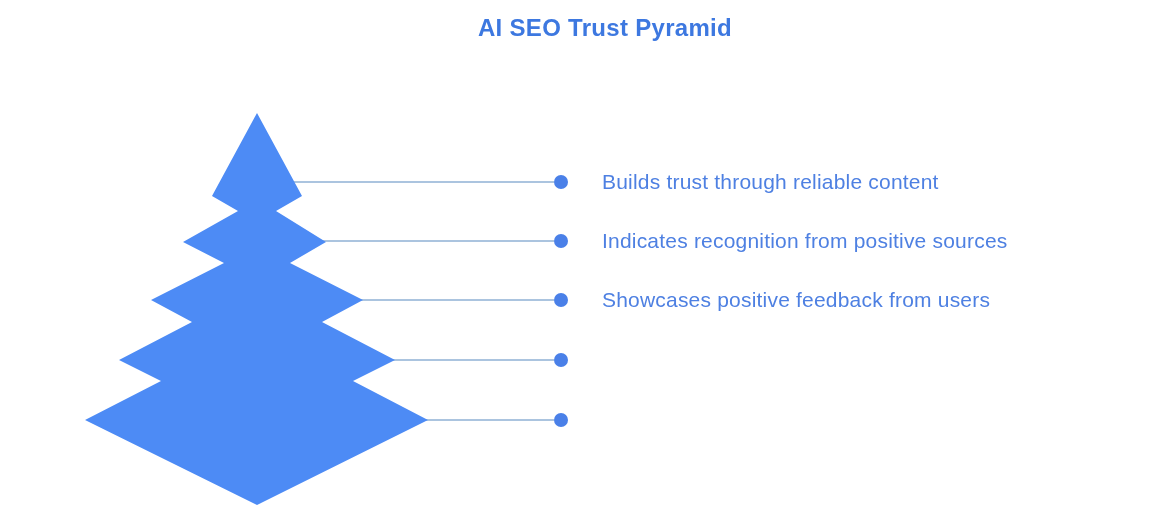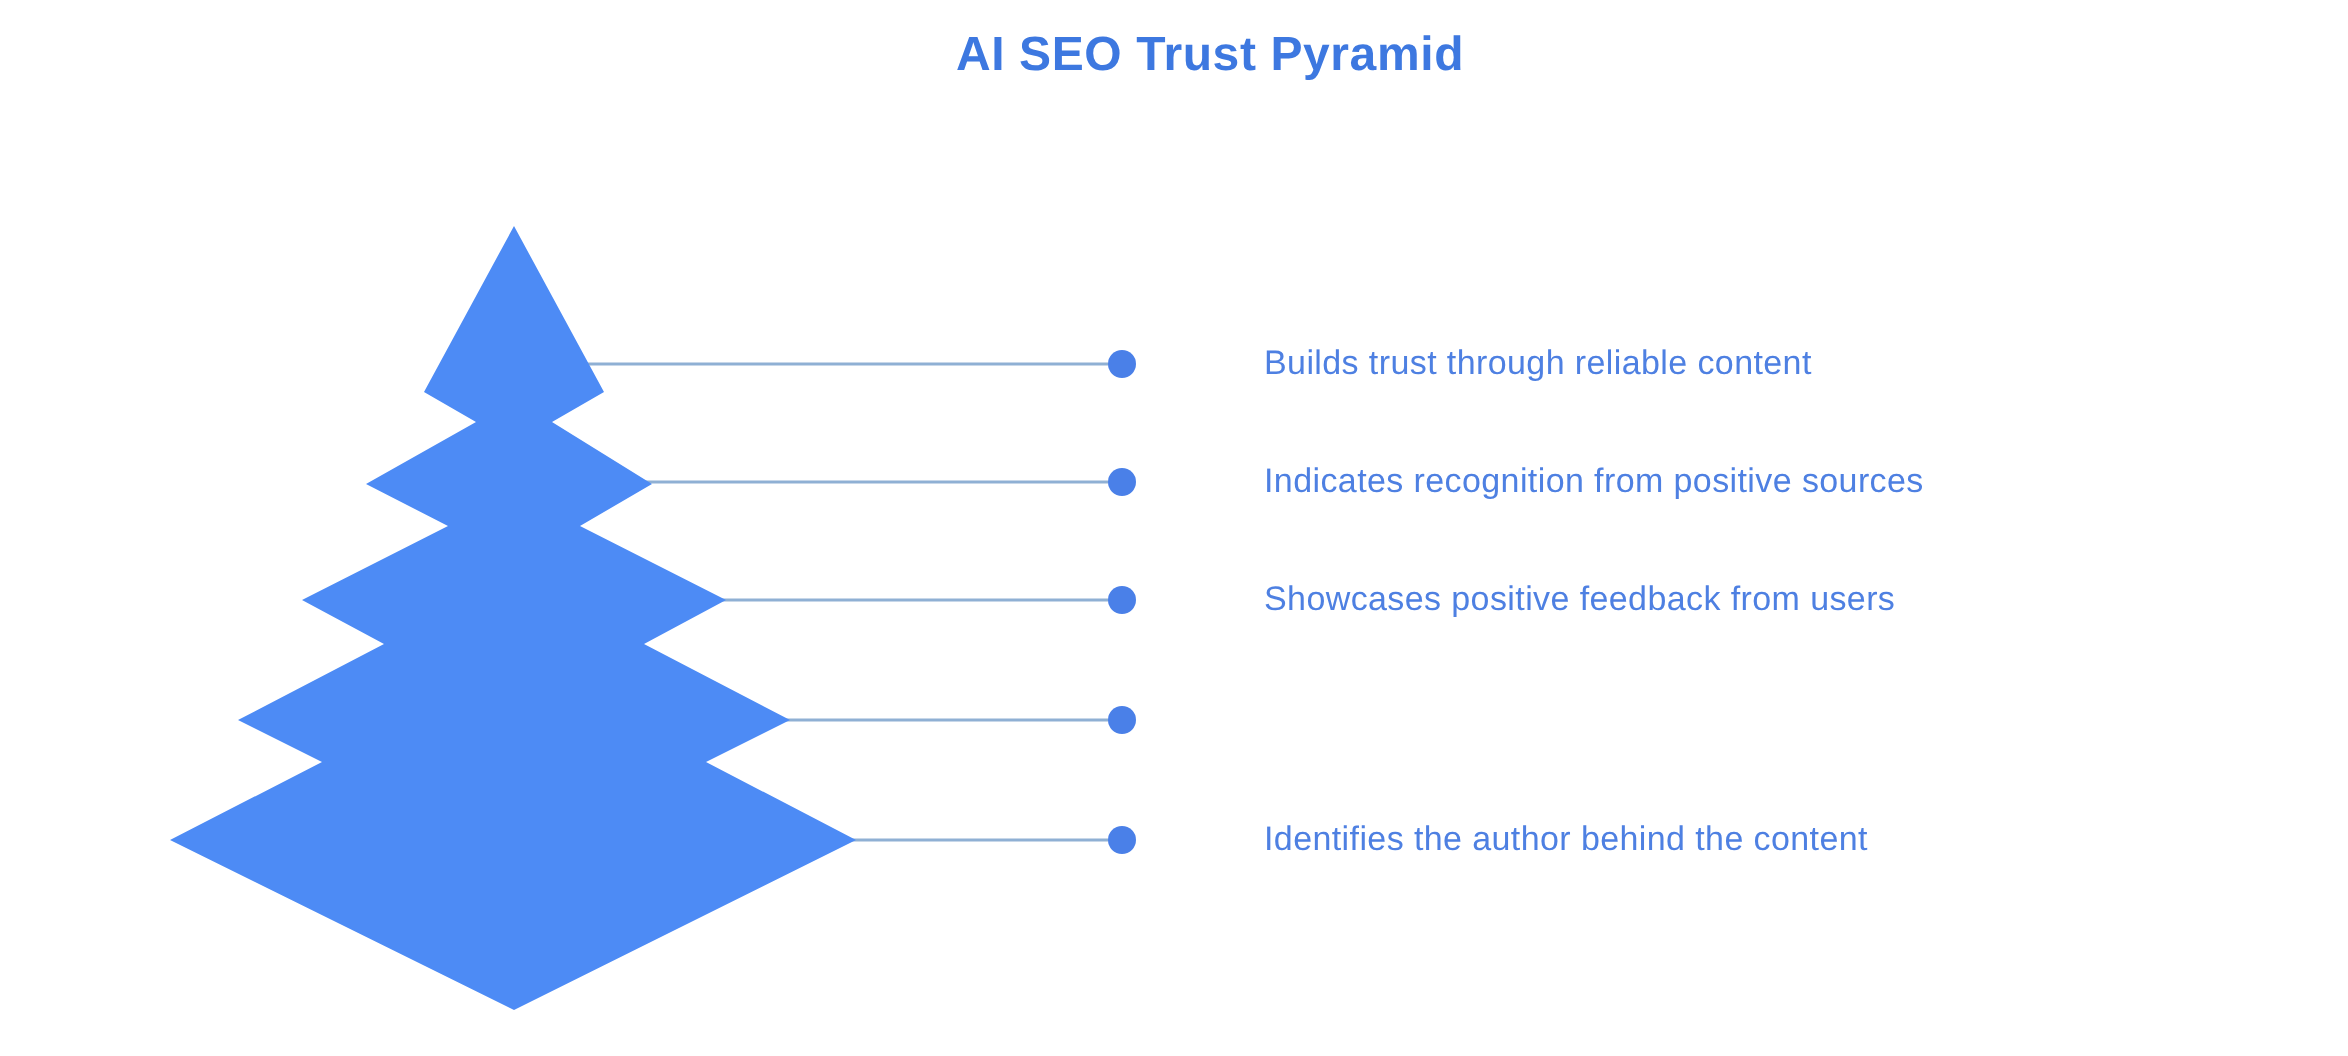--- a/index.html
+++ b/index.html
@@ -51,25 +51,24 @@
     fill: var(--pyramid-fill);
   }
   .dot {
     fill: var(--dot-fill);
   }
   .level-label {
     position: absolute;
     left: 602px;
     height: 26px;
     line-height: 26px;
-    font-size: 17px;
+    font-size: 21px;
     letter-spacing: 0.2px;
     color: var(--label-text);
     white-space: nowrap;
-    margin-left: 30px;
   }
   .label-1 { top: 169px; }
   .label-2 { top: 228px; }
   .label-3 { top: 287px; }
   .label-4 { top: 347px; }
   .label-5 { top: 407px; }
 </style>
 </head>
 <body>
 
@@ -94,15 +93,14 @@
       <circle class="dot" cx="561" cy="241" r="7"></circle>
       <circle class="dot" cx="561" cy="300" r="7"></circle>
       <circle class="dot" cx="561" cy="360" r="7"></circle>
       <circle class="dot" cx="561" cy="420" r="7"></circle>
     </g>
   </svg>
 
   <div class="level-label label-1">Builds trust through reliable content</div>
   <div class="level-label label-2">Indicates recognition from positive sources</div>
   <div class="level-label label-3">Showcases positive feedback from users</div>
-  <div class="level-label label-5">Identifies the author behind the content</div>
 
 </div>
 
 </body></html>

